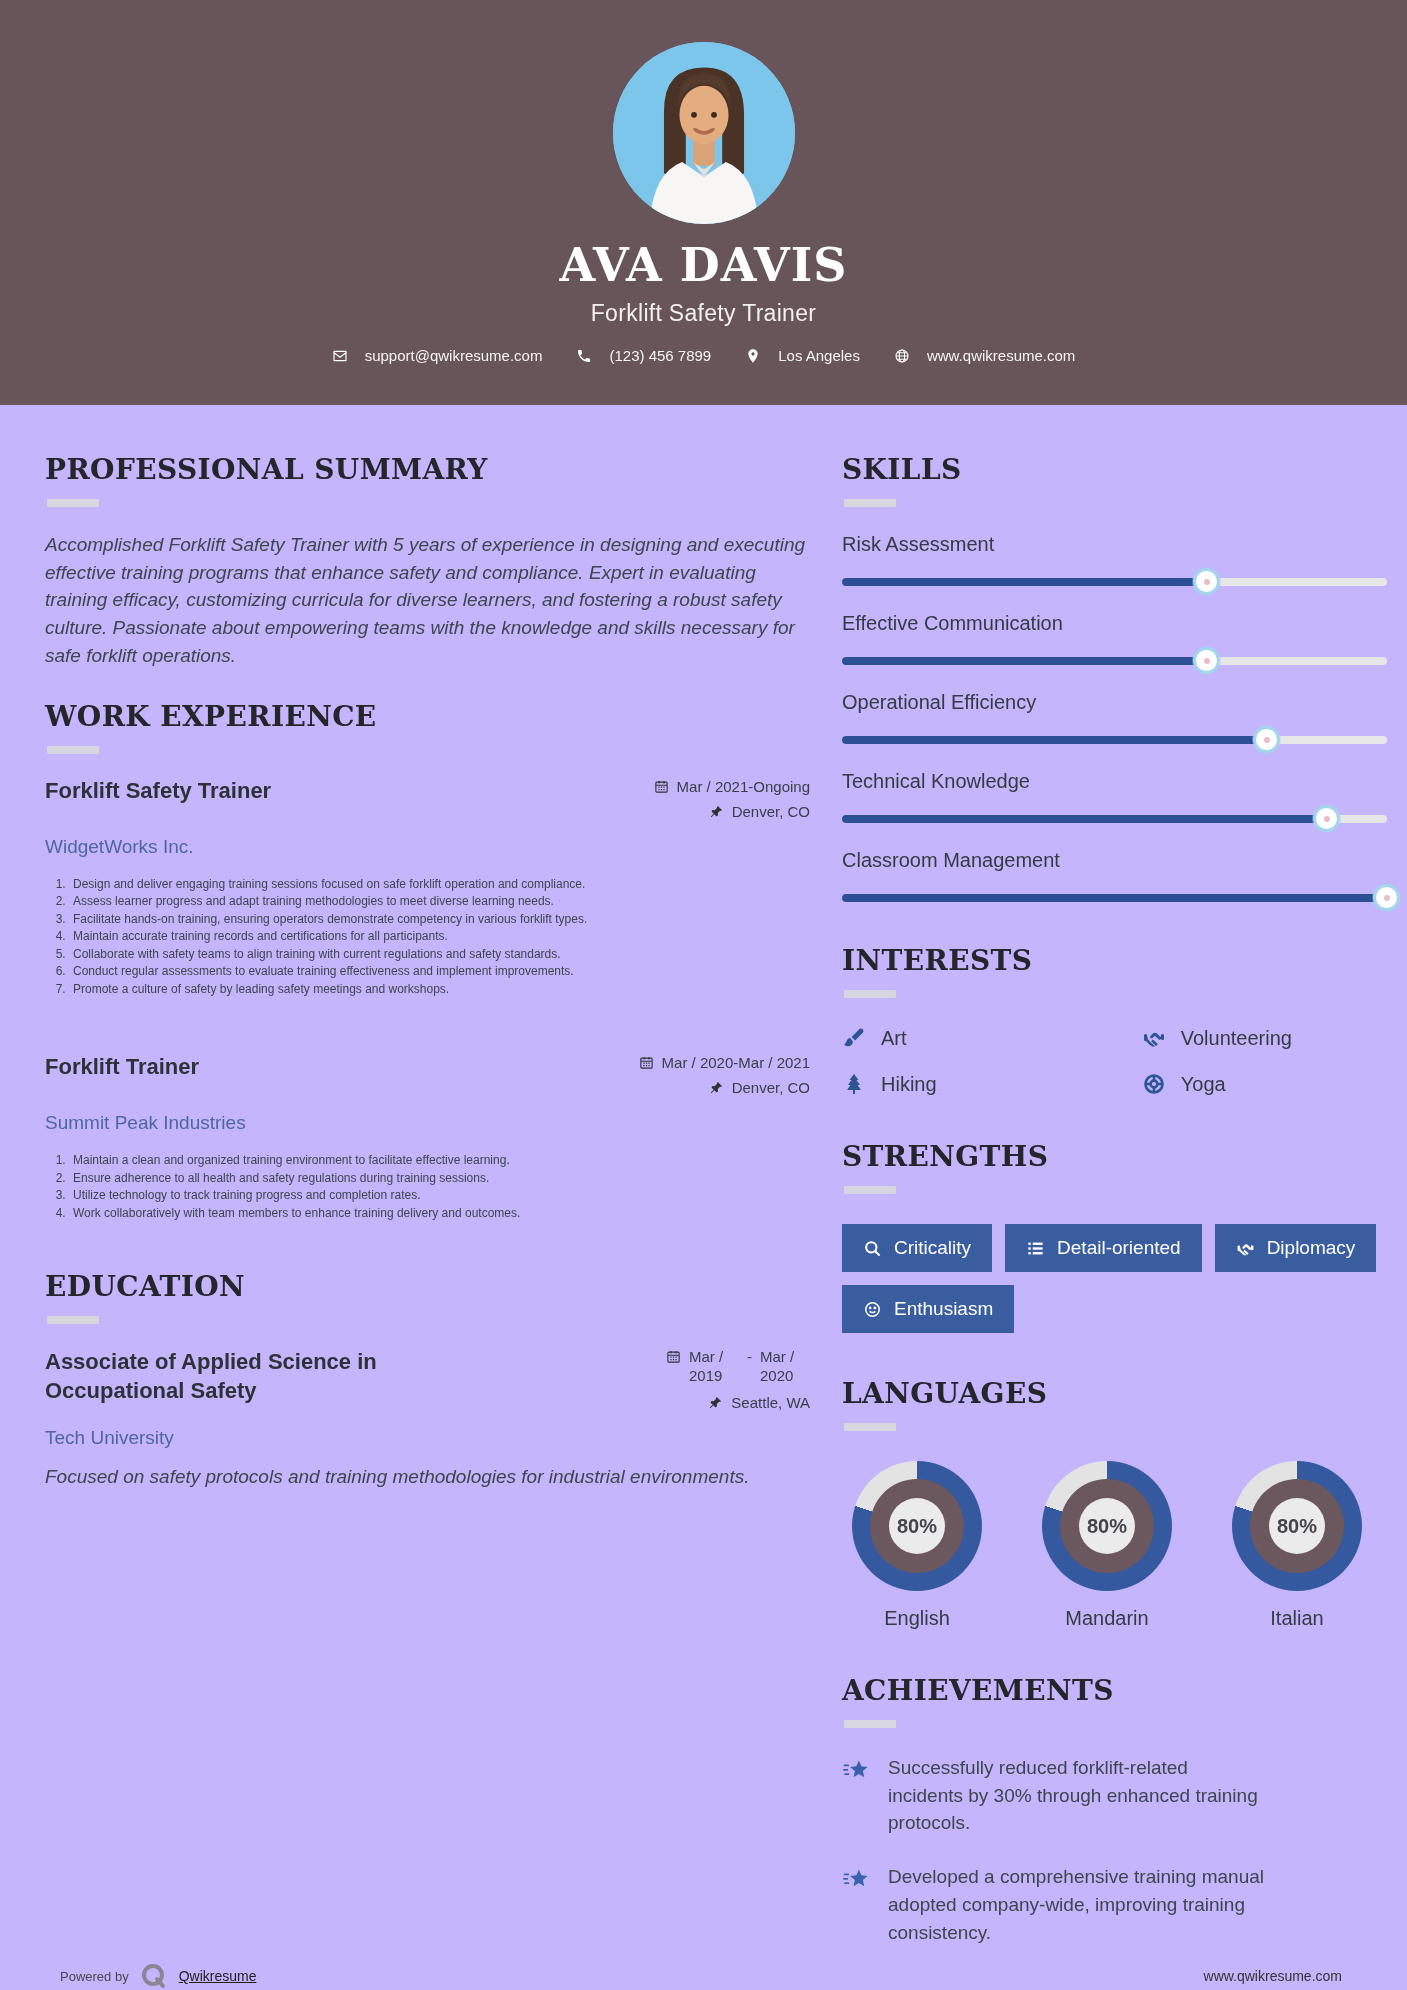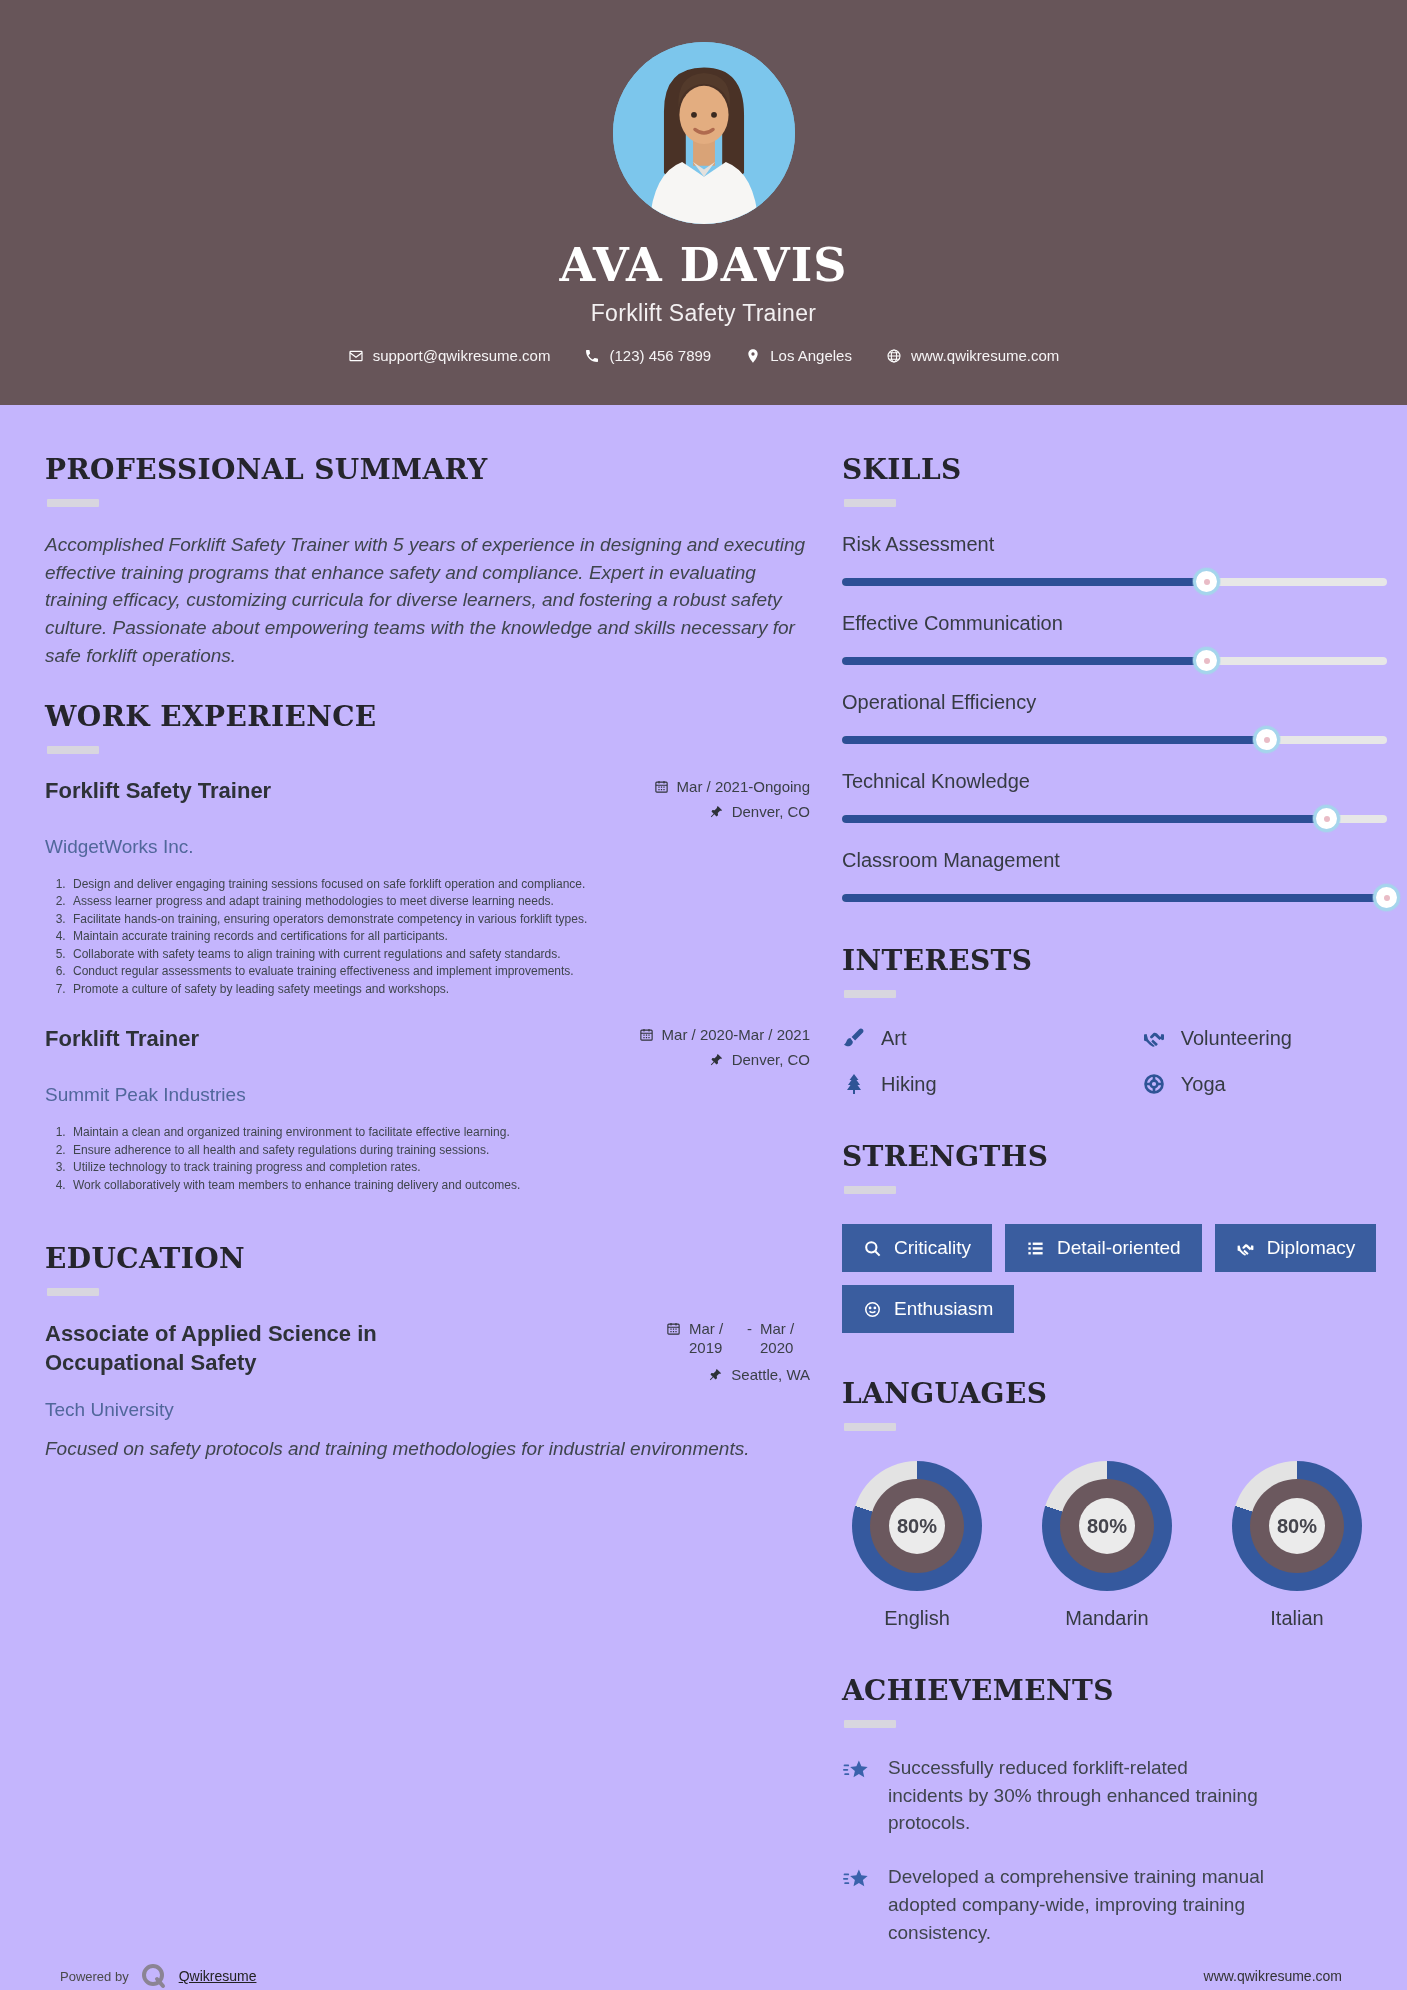--- a/index.html
+++ b/index.html
@@ -10,21 +10,21 @@
     display:flex; flex-direction:column; overflow:hidden; position:relative;
   }
 
   
   .header { background:#675559; color:#ffffff; text-align:center; padding:42px 0 0 0; height:405px; flex:0 0 auto; }
   .avatar-wrap { width:182px; height:182px; border-radius:50%; margin:0 auto; overflow:hidden; background:#7cc6ec; }
   .avatar-svg { display:block; width:100%; height:100%; }
   .person-name { font-family:"DejaVu Serif", serif; font-weight:700; font-size:46px; letter-spacing:1px; margin-top:14px; color:#ffffff; }
   .person-title { font-size:23px; font-weight:500; margin-top:8px; color:#f3f0f1; letter-spacing:.3px; }
   .contact-row { display:flex; justify-content:center; align-items:center; gap:14px; margin-top:20px; font-size:15px; color:#f6f4f5; }
-  .contact-item { display:flex; align-items:center; gap:9px; margin:0 10px; }
+  .contact-item { display:flex; align-items:center; gap:17px; margin:0 10px; }
   .contact-item svg { width:16px; height:16px; }
 
   
   .main { display:flex; padding:48px 20px 0 45px; gap:32px; flex:1 1 auto; align-items:flex-start; }
   .col-left { width:765px; flex:0 0 765px; }
   .col-right { flex:1 1 auto; min-width:0; }
 
   .sec-heading { font-family:"DejaVu Serif", serif; font-weight:700; font-size:28px; color:#25252c; letter-spacing:.4px; }
   .sec-bar { width:52px; height:8px; background:#d8d6df; margin-top:13px; margin-left:2px; border-radius:1px; }
 
@@ -176,21 +176,21 @@
             <li>Design and deliver engaging training sessions focused on safe forklift operation and compliance.</li>
             <li>Assess learner progress and adapt training methodologies to meet diverse learning needs.</li>
             <li>Facilitate hands-on training, ensuring operators demonstrate competency in various forklift types.</li>
             <li>Maintain accurate training records and certifications for all participants.</li>
             <li>Collaborate with safety teams to align training with current regulations and safety standards.</li>
             <li>Conduct regular assessments to evaluate training effectiveness and implement improvements.</li>
             <li>Promote a culture of safety by leading safety meetings and workshops.</li>
           </ol>
         </div>
 
-        <div class="job" style="margin-top:28px;">
+        <div class="job" style="margin-top:56px;">
           <div class="job-head">
             <div class="job-title">Forklift Trainer</div>
             <div class="job-meta">
               <div class="meta-line">
                 <svg viewBox="0 0 24 24" fill="none" stroke="#2e3238" stroke-width="1.8">
                     <rect x="3" y="5" width="18" height="16" rx="1.5"></rect>
                     <path d="M3 10h18M8 3v4M16 3v4M7 13h2M11 13h2M15 13h2M7 17h2M11 17h2M15 17h2"></path>
                   </svg>
                 <span>Mar / 2020-Mar / 2021</span>
               </div>

